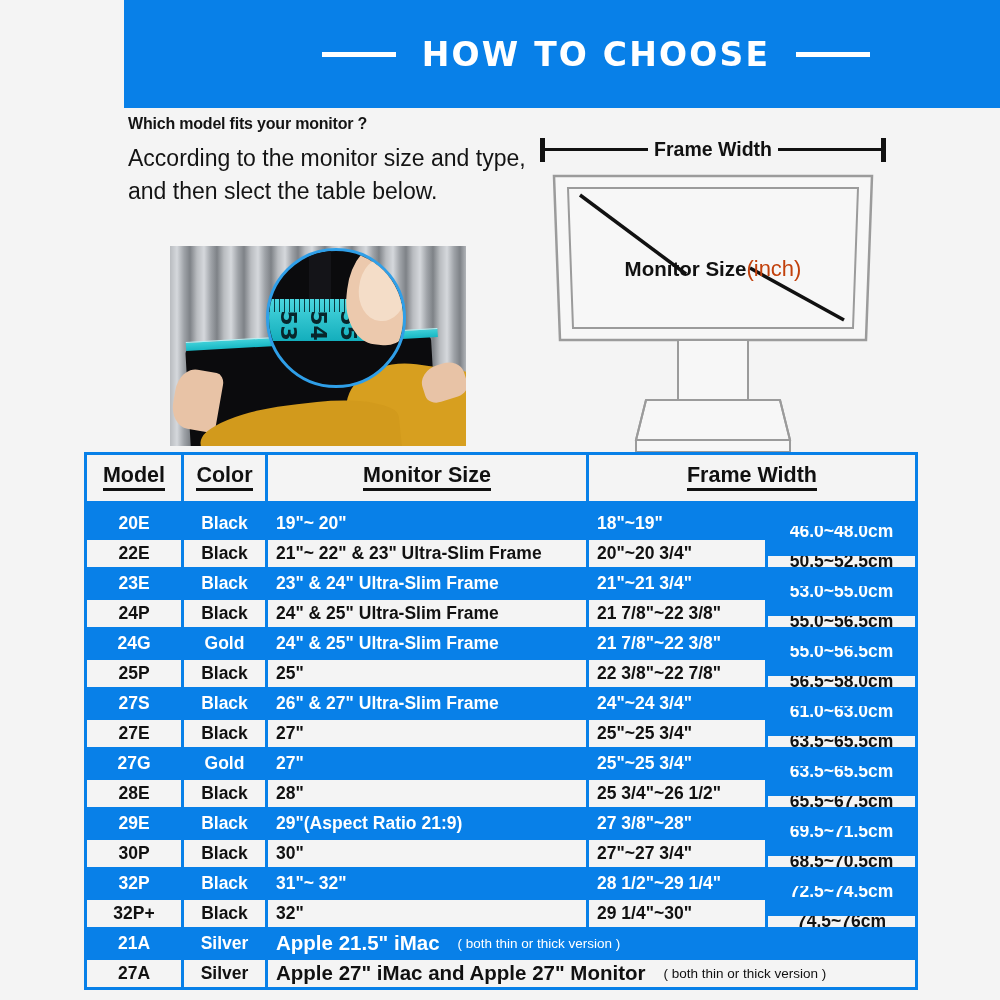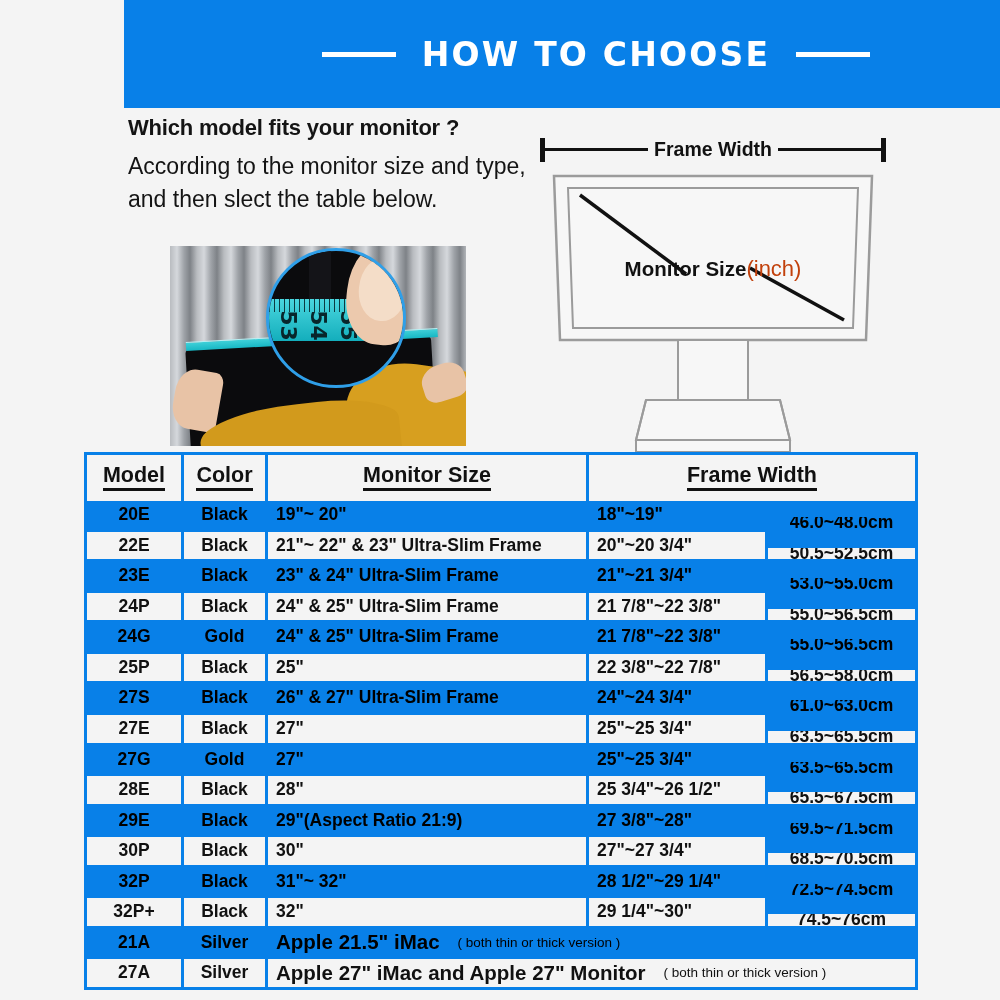--- a/index.html
+++ b/index.html
@@ -20,21 +20,21 @@
   #banner .rule { width: 74px; height: 5px; background: #ffffff; }
   #banner .title {
     color: #ffffff; font-weight: bold; font-size: 33px;
     letter-spacing: 2.2px; white-space: nowrap;
     font-family: "DejaVu Sans", sans-serif;
   }
 
   
   #lead { position: absolute; left: 128px; top: 115px; width: 400px; }
   #lead .q {
-    font-size: 22px; font-weight: bold; color: #141414;
+    font-size: 16px; font-weight: bold; color: #141414;
     letter-spacing: -0.2px; margin-bottom: 9px;
   }
   #lead .body { font-size: 23px; color: #141414; line-height: 1.42; }
 
   
   #photo {
     position: absolute; left: 170px; top: 246px; width: 296px; height: 200px;
     overflow: hidden; background: #9a9a9a;
   }
   .wall {
@@ -113,41 +113,41 @@
   #fw-label .ln { position: absolute; left: 14px; right: 14px; height: 3px; background: #111; }
   #fw-label .txt {
     position: relative; background: #f4f4f4; padding: 0 6px; z-index: 2;
     font-weight: bold; font-size: 19.5px; color: #111;
   }
 
   
   #table {
     position: absolute; left: 84px; top: 452px; width: 834px; height: 538px;
     background: #0880e8; padding: 3px;
-    display: flex; flex-direction: column; gap: 0;
+    display: flex; flex-direction: column; gap: 9px;
   }
   .trow { display: flex; gap: 3px; flex: 1 1 0; min-height: 0; }
   .tcell {
     display: flex; align-items: center; overflow: hidden; white-space: nowrap;
     font-weight: bold; padding: 0 8px; line-height: 1;
   }
   .c-model  { width: 94px; justify-content: center; }
   .c-color  { width: 81px; justify-content: center; }
   .c-size   { width: 318px; }
   .c-fwin   { width: 176px; }
   .c-fwcm   { flex: 1; justify-content: center; margin-top: 16px; }
   .c-span   { flex: 1; }
 
   .row-head { height: 46px; flex: 0 0 46px; }
   .row-head .tcell {
     background: #f4f4f4; color: #111; font-size: 21.5px; justify-content: center;
   }
   .row-head .hdr-u { border-bottom: 3px solid #111; padding-bottom: 2px; }
 
-  .row-blue .tcell { background: #0880e8; color: #000000; font-size: 17.5px; }
+  .row-blue .tcell { background: #0880e8; color: #ffffff; font-size: 17.5px; }
   .row-white .tcell { background: #f4f4f4; color: #111111; font-size: 17.5px; text-align: right; }
 
   .apple .c-span { font-size: 20.5px; }
   .apple .note { font-weight: normal; font-size: 13.5px; margin-left: 18px; }
 </style>
 </head>
 <body>
 
 <div id="page">
 

